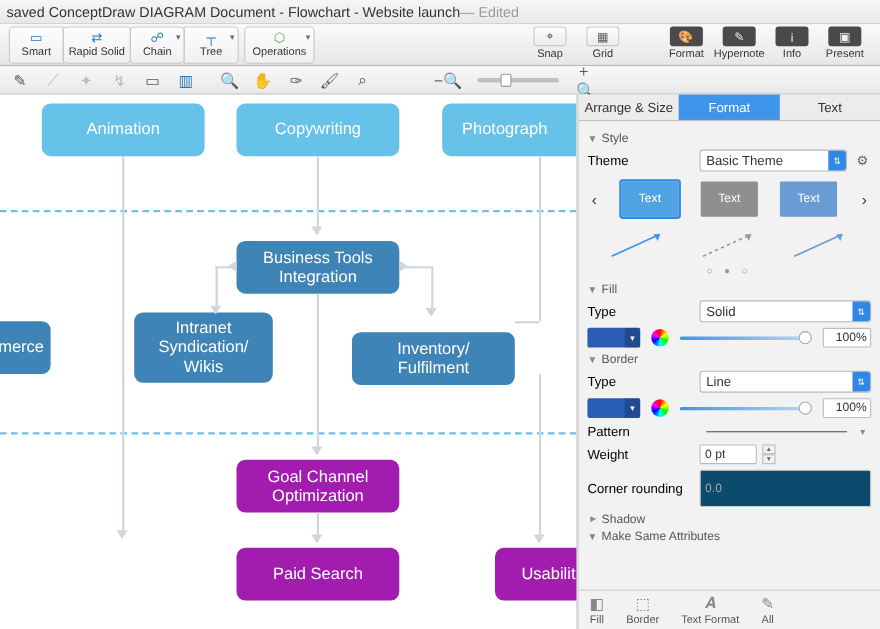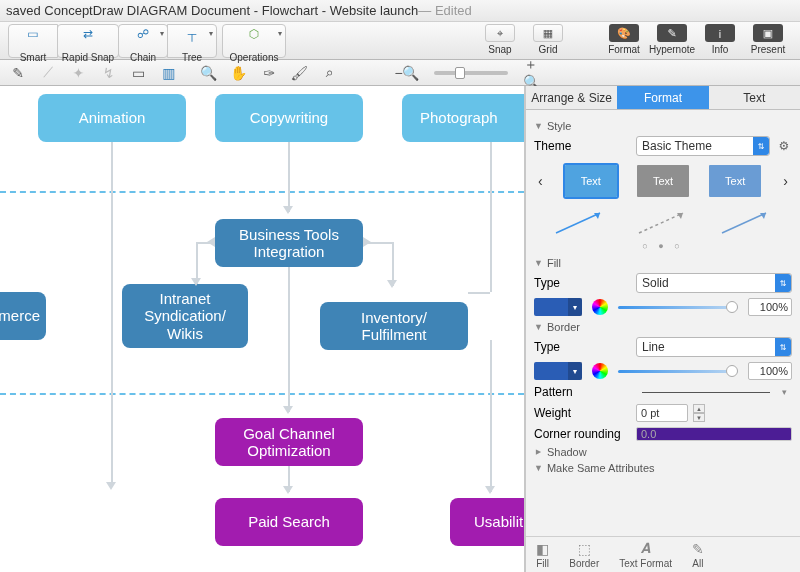--- a/index.html
+++ b/index.html
@@ -10,21 +10,21 @@
 .titlebar .muted { color:#9a9a9a; }
 
 
 .toolbar { height: 38px; background: linear-gradient(#fafafa,#e6e6e6); border-bottom:1px solid #b8b8b8; display:flex; align-items:flex-start; padding: 2px 8px 0 8px; gap: 6px; position:relative;}
 .tool-group { display:flex; gap:0; }
 .tool-btn { width: 50px; height:34px; background:linear-gradient(#fdfdfd,#f0f0f0); border:1px solid #c8c8c8; border-radius:4px; display:flex; flex-direction:column; align-items:center; justify-content:flex-start; padding-top:2px; font-size:10px; color:#444; position:relative; margin-right:-1px;}
 .tool-btn:first-child{border-top-right-radius:0;border-bottom-right-radius:0;}
 .tool-btn:last-child{border-top-left-radius:0;border-bottom-left-radius:0;}
 .tool-btn.alone{border-radius:4px;}
 .tool-btn .ic { height:14px; display:flex; align-items:center; justify-content:center; font-size:12px; color:#2a7ab8;}
-.tool-btn .lbl { font-size:10px; color:#333; margin-top:11px;}
+.tool-btn .lbl { font-size:10px; color:#333; margin-top:1px;}
 .tool-btn .chev { position:absolute; right:3px; top:4px; font-size:8px; color:#666;}
 .toolbar-right { position:absolute; right:8px; top:2px; display:flex; gap:28px;}
 .toolbar-right .rgrp{display:flex;gap:0;}
 .rbtn { width:48px; height:34px; display:flex; flex-direction:column; align-items:center; justify-content:flex-start; font-size:10px; color:#333;}
 .rbtn .ric{width:30px;height:18px;background:#4a4a4a;border-radius:3px;display:flex;align-items:center;justify-content:center;color:#eee;font-size:11px;margin-bottom:2px;}
 .rbtn.light .ric{background:linear-gradient(#fdfdfd,#ebebeb);border:1px solid #c8c8c8;color:#555;}
 
 
 .toolbar2 { height:26px; background:linear-gradient(#f8f8f8,#e9e9e9); border-bottom:1px solid #b8b8b8; display:flex; align-items:center; padding:0 8px; gap:10px;}
 .mini { width:22px; height:20px; display:flex; align-items:center; justify-content:center; color:#555; font-size:14px;}
@@ -85,21 +85,21 @@
 .colorbtn .dd{position:absolute;right:0;top:0;bottom:0;width:14px;background:rgba(0,0,0,.2);display:flex;align-items:center;justify-content:center;color:#fff;font-size:8px;}
 .colorwheel{width:16px;height:16px;border-radius:50%;background:conic-gradient(red,yellow,lime,cyan,blue,magenta,red);margin-left:4px;}
 .sliderbar{flex:1;height:3px;background:linear-gradient(to right,#3d94ea,#bcd7f2);position:relative;border-radius:2px;margin:0 4px;}
 .sliderbar .th{position:absolute;right:0;top:-5px;width:12px;height:12px;border-radius:50%;background:#fff;border:1px solid #aaa;}
 .pct{width:44px;height:18px;background:#fff;border:1px solid #bbb;border-radius:2px;font-size:11px;display:flex;align-items:center;padding:0 3px;justify-content:flex-end;}
 
 .numbox{width:52px;height:18px;background:#fff;border:1px solid #bbb;border-radius:2px;font-size:11px;display:flex;align-items:center;padding:0 4px;}
 .stepper{width:12px;height:18px;display:flex;flex-direction:column;margin-left:-1px;}
 .stepper div{flex:1;background:#f0f0f0;border:1px solid #bbb;font-size:6px;display:flex;align-items:center;justify-content:center;color:#666;}
 .patline{flex:1;height:1px;background:#555;margin:0 6px;}
-.dimsel{flex:1;height:14px;border:1px solid #ccc;border-radius:2px;background:#4c1d95;font-size:11px;padding:0 4px;display:flex;align-items:center;color:#aaa;}
+.dimsel{flex:1;height:34px;border:1px solid #ccc;border-radius:2px;background:#0c4a6e;font-size:11px;padding:0 4px;display:flex;align-items:center;color:#aaa;}
 
 .bottom-tools{position:absolute;bottom:0;left:0;right:0;height:36px;border-top:1px solid #cfcfcf;background:#f2f2f2;display:flex;align-items:center;padding:0 10px;gap:20px;}
 .bt{display:flex;flex-direction:column;align-items:center;font-size:10px;color:#555;gap:1px;}
 .bt .bic{font-size:14px;color:#888;}
 </style>
 </head>
 <body>
 
 <div class="titlebar">
   <span>saved ConceptDraw DIAGRAM Document - Flowchart - Website launch</span>
@@ -107,21 +107,21 @@
 </div>
 
 <div class="toolbar">
   <div class="tool-group">
     <div class="tool-btn">
         <div class="ic">▭</div>
         <div class="lbl">Smart</div>
       </div>
     <div class="tool-btn" style="width:62px">
         <div class="ic">⇄</div>
-        <div class="lbl">Rapid Snap</div>
+        <div class="lbl">Rapid Solid</div>
       </div>
     <div class="tool-btn">
         <div class="ic">☍</div>
         <div class="lbl">Chain</div>
         <span class="chev">▾</span>
       </div>
     <div class="tool-btn">
         <div class="ic">┬</div>
         <div class="lbl">Tree</div>
         <span class="chev">▾</span>

